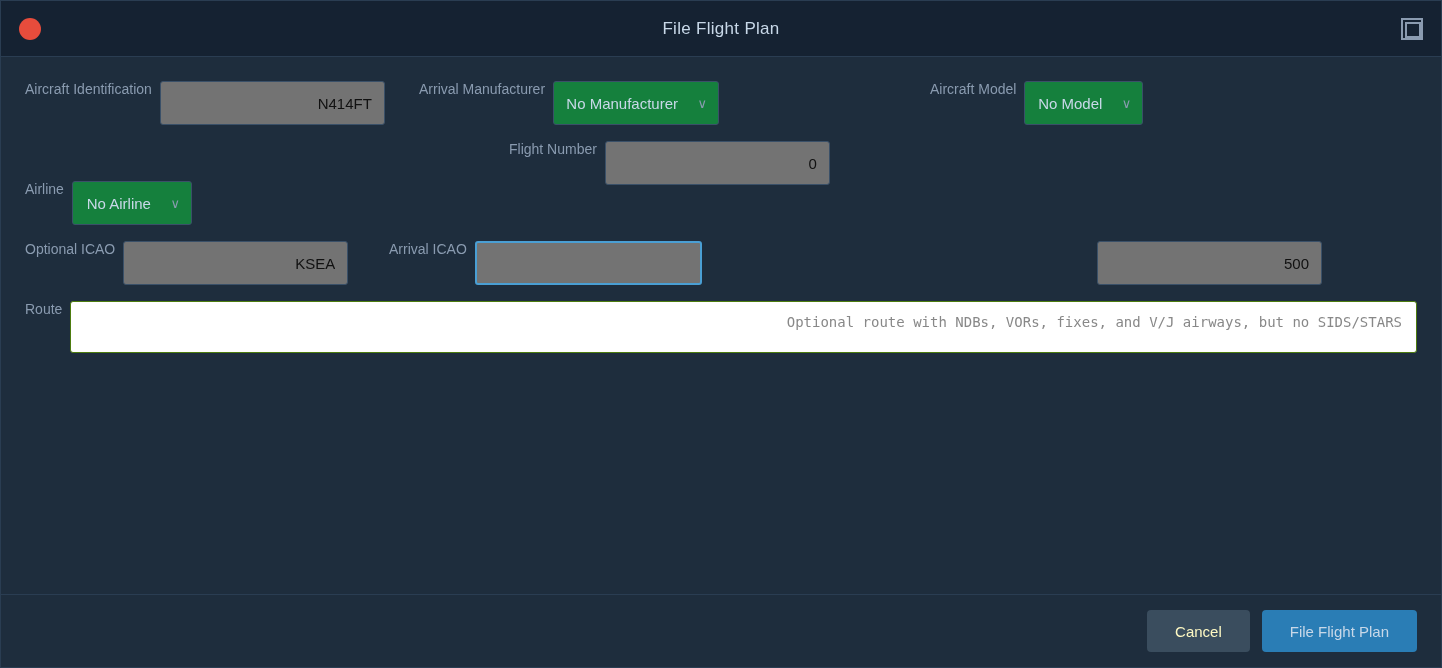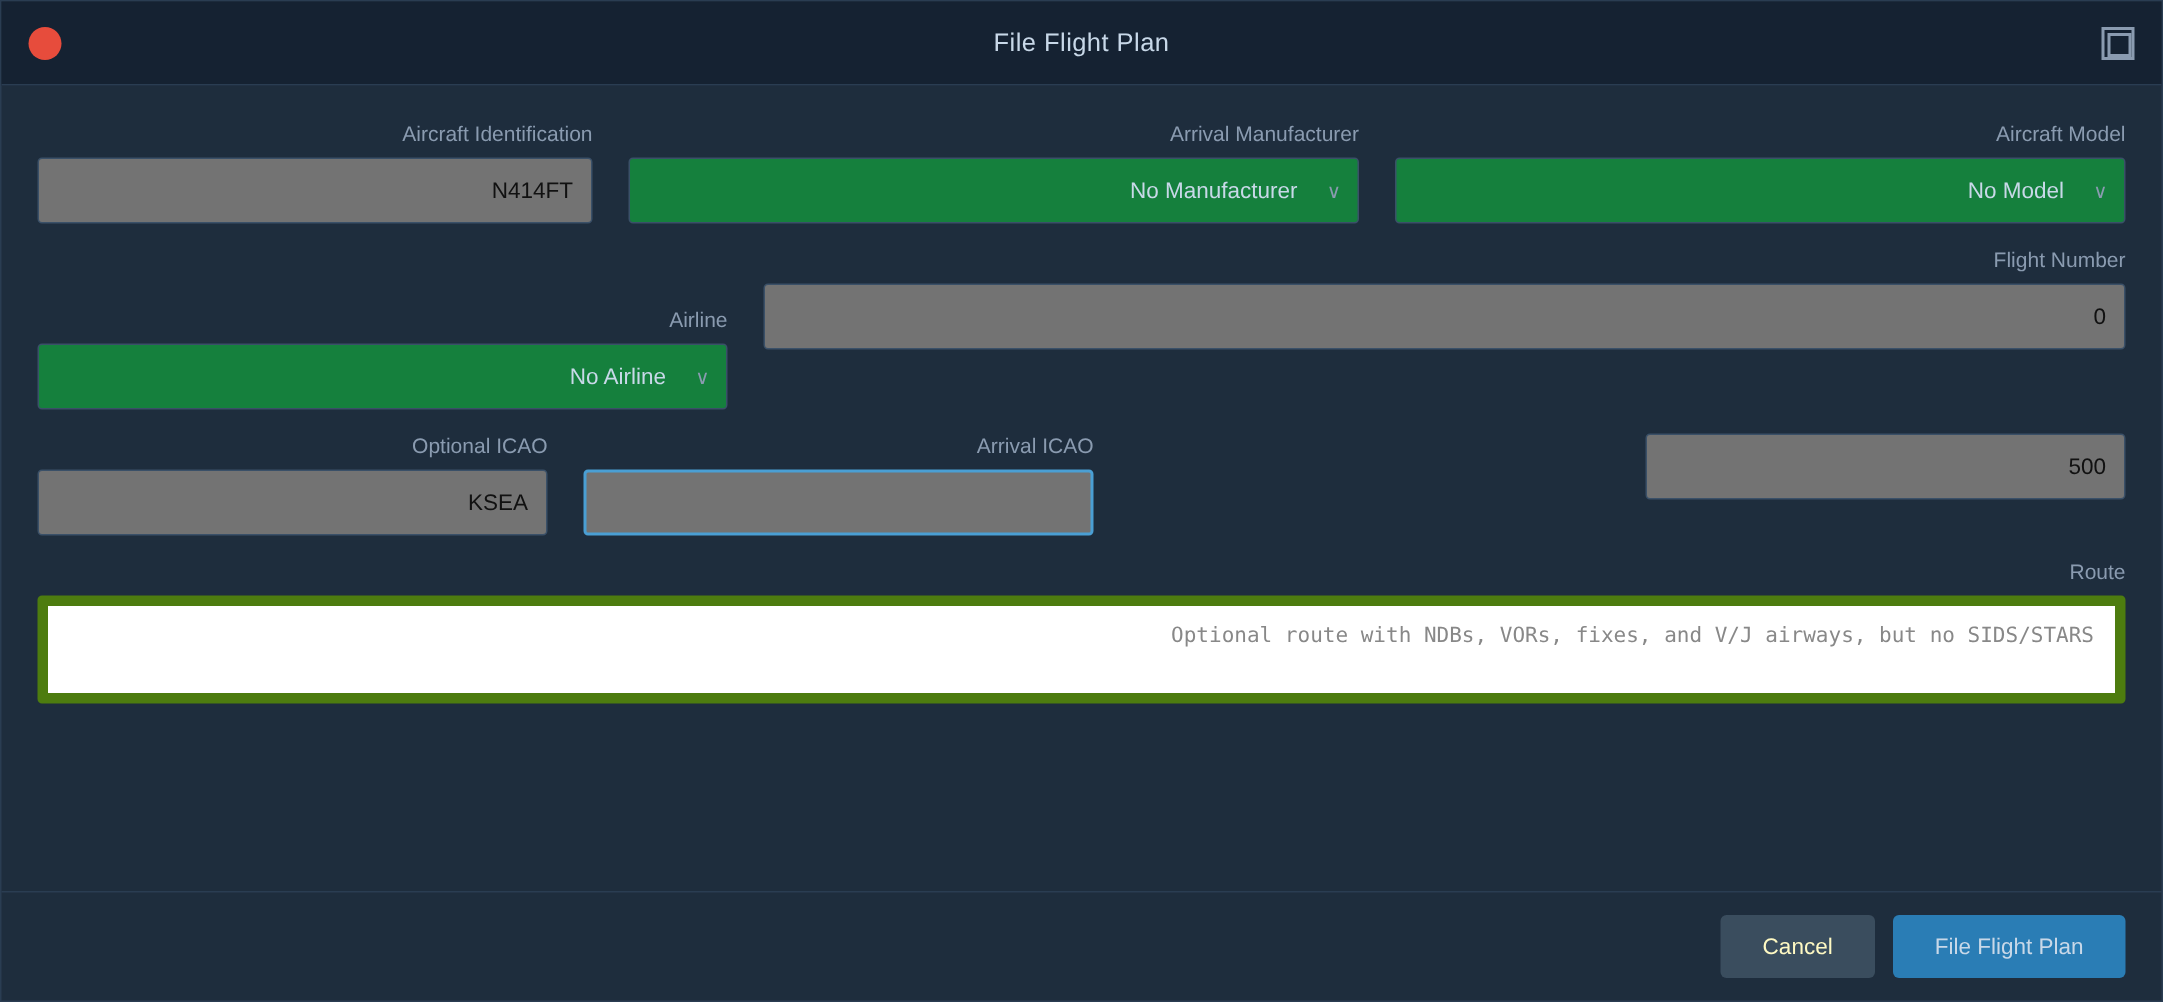--- a/index.html
+++ b/index.html
@@ -91,21 +91,21 @@
     }
 
     .form-row {
       display: flex;
       gap: 24px;
       margin-bottom: 16px;
     }
 
     .form-group {
       display: flex;
-      flex-direction: column;
+      flex-direction: row;
       gap: 8px;
     }
 
     .form-group.aircraft-id {
       width: 370px;
     }
 
     .form-group.aircraft-manufacturer {
       flex: 1;
     }
@@ -184,27 +184,27 @@
     .select-arrow {
       position: absolute;
       right: 12px;
       pointer-events: none;
       color: #8a9bb0;
       font-size: 13px;
     }
 
     .route-input {
       background: #ffffff;
-      border: 7px solid #4d7c0f;
+      border: 1px solid #4d7c0f;
       border-radius: 3px;
       color: #888;
       font-size: 14px;
       padding: 12px 14px;
       outline: none;
-      height: 72px;
+      height: 52px;
       resize: none;
       width: 100%;
       font-style: normal;
     }
 
     .route-input::placeholder {
       color: #888;
     }
 
     .divider {

